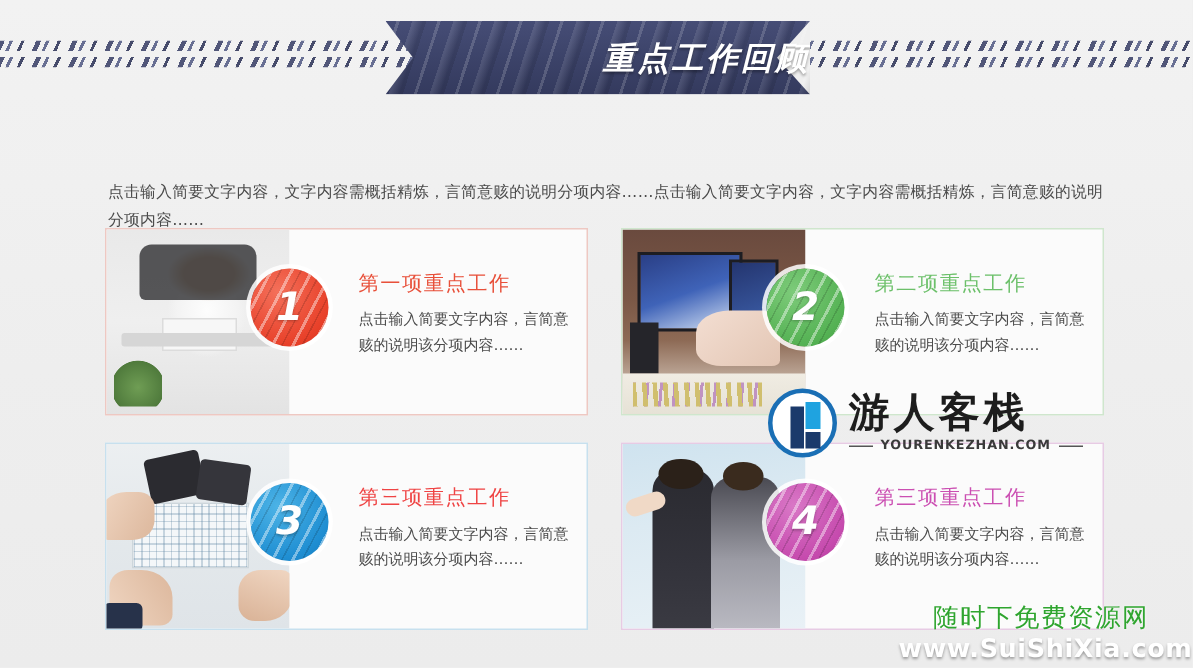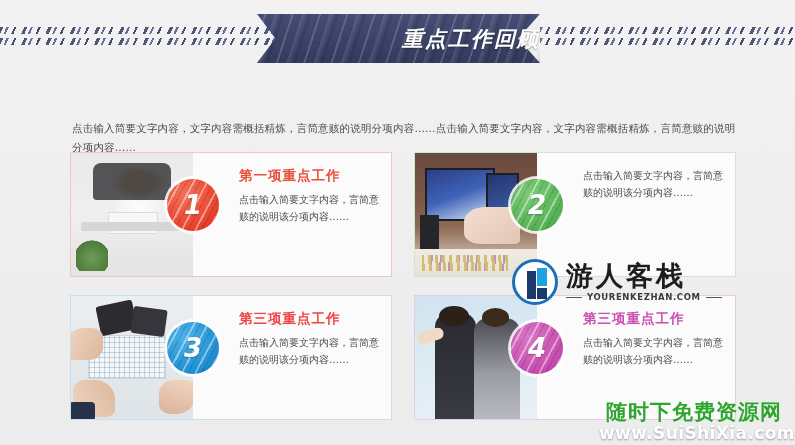--- a/index.html
+++ b/index.html
@@ -135,21 +135,21 @@
     content:"";position:absolute;inset:0;
     background:repeating-linear-gradient(118deg,
       rgba(255,255,255,.42) 0 2px,rgba(255,255,255,0) 2px 6px,
       rgba(0,0,0,.14) 6px 7px,rgba(255,255,255,0) 7px 12px);
   }
   .b-1{background:radial-gradient(circle at 35% 30%,#f4705a 0%,#e8412a 70%,#d8301c 100%);}
   .b-2{background:radial-gradient(circle at 35% 30%,#7dcb7a 0%,#55b254 70%,#46a045 100%);}
   .b-3{background:radial-gradient(circle at 35% 30%,#4cb3e6 0%,#1f8ed2 70%,#1478bb 100%);}
   .b-4{background:radial-gradient(circle at 35% 30%,#d977c6 0%,#c64bae 70%,#b23a9b 100%);}
 
-  .ctitle{font-size:13.5px;font-weight:bold;letter-spacing:1px;margin:2px 0 8px 0;line-height:1;}
+  .ctitle{font-size:13.5px;font-weight:normal;letter-spacing:1px;margin:16px 0 8px 0;line-height:1;}
   .t-1{color:#e8503a;}
   .t-2{color:#6cc06a;}
   .t-3{color:#ef4444;}
   .t-4{color:#cb4fb2;}
   .cdesc{font-size:10px;line-height:17px;color:#4b4b4b;max-width:182px;}
 
   
   .wm-main{position:absolute;left:512px;top:256px;width:224px;height:52px;display:flex;align-items:center;}
   .wm-logo{
     position:relative;width:46px;height:46px;border-radius:50%;flex:none;
@@ -160,21 +160,21 @@
   .wm-logo .bar-b{position:absolute;left:22px;top:6px;width:10px;height:18px;background:#1fa3e0;}
   .wm-logo .bar-c{position:absolute;left:22px;top:26px;width:10px;height:11px;background:#1b3a6b;}
   .wm-text{margin-left:8px;}
   .wm-cn{font-size:27px;font-weight:bold;color:#1d1d1d;letter-spacing:3px;line-height:1;
     font-family:"DejaVu Serif","Liberation Serif",serif;}
   .wm-url{display:flex;align-items:center;gap:5px;margin-top:3px;}
   .wm-url .ln{height:1px;width:16px;background:#555;}
   .wm-url .u{font-size:8.5px;font-weight:bold;color:#3a3a3a;letter-spacing:.6px;}
 
   .wm-br{position:absolute;right:6px;bottom:2px;width:190px;text-align:center;}
-  .wm-br .l1{font-size:21px;font-weight:bold;color:#2fa52f;letter-spacing:1px;line-height:21px;
+  .wm-br .l1{font-size:17px;font-weight:normal;color:#2fa52f;letter-spacing:1px;line-height:21px;
     text-shadow:0 0 2px rgba(255,255,255,.9);}
   .wm-br .l2{font-size:17px;font-weight:bold;color:#ffffff;letter-spacing:.4px;line-height:20px;
     text-shadow:0 1px 2px rgba(0,0,0,.35);}
   .wm-br .l3{font-size:14px;font-weight:bold;color:#d32222;letter-spacing:3px;line-height:18px;
     text-shadow:0 0 2px rgba(255,255,255,.9);}
 </style>
 </head>
 <body>
 
 <div class="slide">
@@ -221,20 +221,21 @@
             <div class="tower"></div>
           <div class="pad"></div>
             <div class="arm"></div>
             <div class="scribble"></div>
         </div>
       </div>
       <div class="cbody">
         <div class="badge b-2">
           <span>2</span>
         </div>
+        <div class="ctitle t-2">第二项重点工作</div>
         <div class="cdesc">点击输入简要文字内容，言简意赅的说明该分项内容……</div>
       </div>
     </div>
 
     <div class="card c3">
       <div class="photo">
         <div class="ph-inner ph3">
           <div class="paper"></div>
             <div class="tab"></div>
             <div class="tab2"></div>

